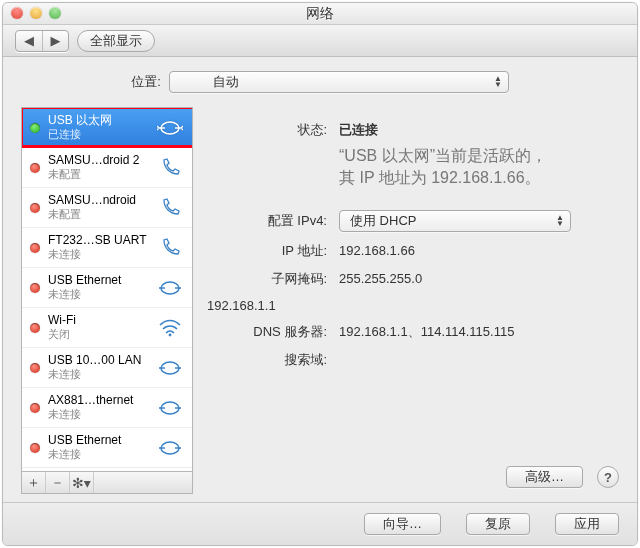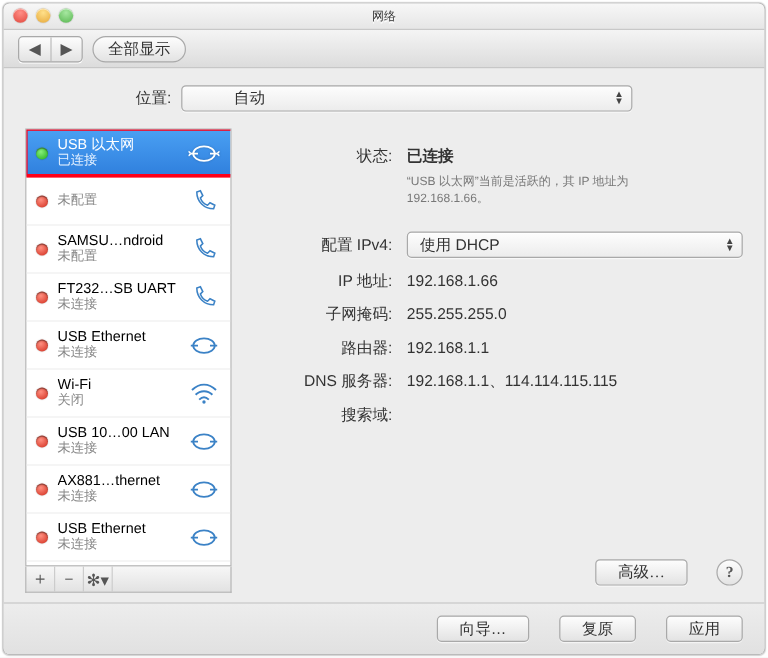--- a/index.html
+++ b/index.html
@@ -27,21 +27,21 @@
     align-items: center;
     position: relative;
     border-bottom: 1px solid #c8c8c8;
     background: linear-gradient(#f7f7f7, #e6e6e6);
   }
   .traffic { position: absolute; left: 8px; top: 4px; display: flex; gap: 7px; }
   .tl { width: 12px; height: 12px; border-radius: 50%; box-shadow: inset 0 1px 0 rgba(255,255,255,0.5), 0 0 1px rgba(0,0,0,0.4); }
   .tl.red{background:radial-gradient(circle at 50% 30%,#ff8e86,#e2483d);}
   .tl.yel{background:radial-gradient(circle at 50% 30%,#ffe08a,#e6a83a);}
   .tl.grn{background:radial-gradient(circle at 50% 30%,#a6e7a0,#57b64f);}
-  .titlebar .title { margin: 0 auto; font-size: 10px; color: #333; text-shadow: 0 1px 0 #fff;}
+  .titlebar .title { margin: 0 auto; font-size: 14px; color: #333; text-shadow: 0 1px 0 #fff;}
   .toolbar {
     height: 32px; display:flex; align-items:center; padding:0 12px;
     border-bottom: 1px solid #bfbfbf;
     background: linear-gradient(#f4f4f4,#dcdcdc);
   }
   .navbtns { display:flex; border:1px solid #a9a9a9; border-radius:4px; overflow:hidden; background:linear-gradient(#fdfdfd,#e3e3e3); box-shadow:0 1px 0 #fff;}
   .navbtns div { width:26px; height:20px; display:flex; align-items:center; justify-content:center; color:#555;}
   .navbtns div + div{ border-left:1px solid #bcbcbc;}
   .showall { margin-left:8px; height:22px; padding:0 12px; border:1px solid #a9a9a9; border-radius:11px; background:linear-gradient(#fdfdfd,#e3e3e3); color:#333; display:flex; align-items:center;}
   .content { padding: 14px 0 0 0; background:#ededed; height: calc(100% - 54px); display:flex; flex-direction:column;}
@@ -79,23 +79,23 @@
   }
   .listbar button{
     width:24px; border:0; border-right:1px solid #ccc; background:transparent; font-size:14px; color:#555;
     display:flex; align-items:center; justify-content:center;
   }
   .details { flex:1; position:relative; }
   .kv { display:flex; gap:12px; margin-bottom:10px; align-items: baseline;}
   .kv .k{ width:120px; text-align:right; color:#333;}
   .kv .v{ color:#333;}
   .statusblock{ margin-top:14px; margin-bottom:20px;}
-  .desc { color:#777; font-size:10px; line-height:1.4; margin-top:6px; max-width:220px;}
+  .desc { color:#777; font-size:16px; line-height:1.4; margin-top:6px; max-width:220px;}
   .strong{ font-weight:bold;}
-  .adv-row{ position:absolute; bottom:6px; right:0; display:flex; align-items:center; gap:24px;font-family:Liberation Serif, serif;}
+  .adv-row{ position:absolute; bottom:6px; right:0; display:flex; align-items:center; gap:14px;}
   .pbutn{
      height:22px; padding:0 18px; border:1px solid #a9a9a9; border-radius:4px;
      background:linear-gradient(#fdfdfd,#e3e3e3); display:flex; align-items:center; color:#333;
      box-shadow: 0 1px 0 rgba(255,255,255,0.6);
   }
   .help{
      width:22px;height:22px;border-radius:50%;border:1px solid #a9a9a9; background:linear-gradient(#fdfdfd,#e3e3e3);
      display:flex;align-items:center;justify-content:center;color:#555;font-weight:bold;
   }
   .footer{
@@ -121,21 +121,21 @@
     <div class="navbtns">
       <div>◀</div>
       <div>▶</div>
     </div>
     <div class="showall">全部显示</div>
   </div>
 
   <div class="content">
     <div class="location-row">
       <span class="label-right">位置:</span>
-      <div class="popup" style="width:376px;padding-left:43px;">
+      <div class="popup" style="width:340px;padding-left:43px;">
         <span>自动</span>
         <span class="arrows">▲<br>▼</span>
       </div>
     </div>
 
     <div class="main-area rel">
       <div class="sidebar">
         <div class="service-list rel">
 
           <div class="srv selected">
@@ -150,20 +150,21 @@
                   <path d="M2 9h6m10 0h6" stroke="currentColor" stroke-width="1.5"></path>
                   <path d="M2 9l-2 -2m2 2l-2 2M24 9l2 -2m-2 2l2 2" stroke="currentColor" stroke-width="1.3"></path>
                 </svg>
             </span>
           </div>
           <div class="hlbox" style="left:-2px; top:-2px; width:176px; height:42px;"></div>
 
           <div class="srv">
             <span class="dot red"></span>
             <div class="txt">
+              <div class="name">SAMSU…droid 2</div>
               <div class="sub">未配置</div>
             </div>
             <span class="ic">
               <svg width="22" height="22" viewBox="0 0 22 22">
                   <path d="M5 3c0 8 6 14 14 14l1-3-4-2-2 2c-3-1-5-3-6-6l2-2-2-4z" fill="none" stroke="#3b82c6" stroke-width="1.3"></path>
                 </svg>
             </span>
           </div>
 
           <div class="srv">
@@ -277,36 +278,35 @@
             <div class="k">状态:</div>
             <div class="v">
               <span class="strong">已连接</span>
               <div class="desc">“USB 以太网”当前是活跃的，其 IP 地址为 192.168.1.66。</div>
             </div>
           </div>
         </div>
 
         <div class="kv" style="align-items:center;">
           <div class="k">配置 IPv4:</div>
-          <div class="popup" style="width:280px;text-align:right;">
+          <div class="popup" style="width:232px;text-align:right;">
             <span>使用 DHCP</span>
             <span class="arrows">▲<br>▼</span>
           </div>
         </div>
 
         <div class="kv">
           <div class="k">IP 地址:</div>
           <div class="v">192.168.1.66</div>
         </div>
         <div class="kv">
           <div class="k">子网掩码:</div>
           <div class="v">255.255.255.0</div>
         </div>
         <div class="kv">
-          <div class="k">路由器:</div>
           <div class="v">192.168.1.1</div>
         </div>
         <div class="kv">
           <div class="k">DNS 服务器:</div>
           <div class="v gray">192.168.1.1、114.114.115.115</div>
         </div>
         <div class="kv">
           <div class="k">搜索域:</div>
           <div class="v"></div>
         </div>

